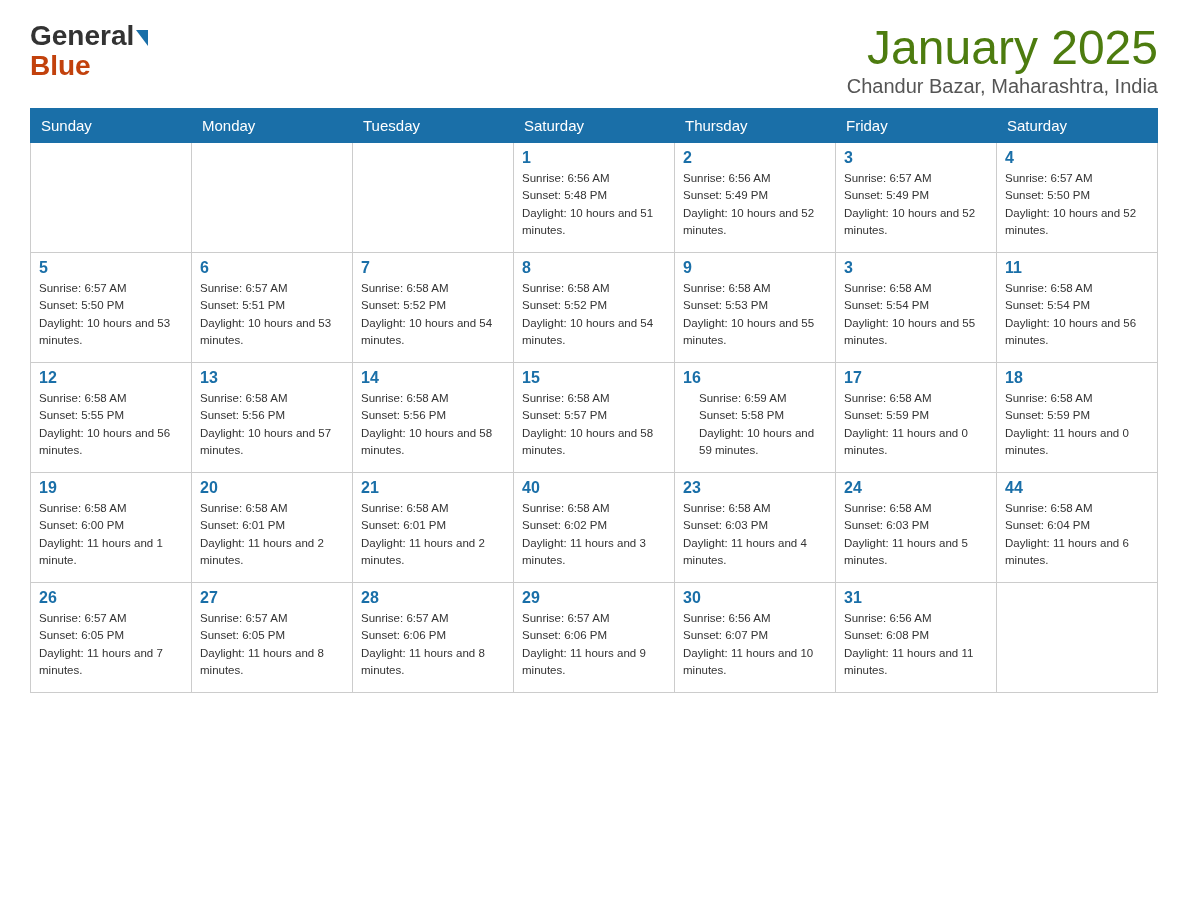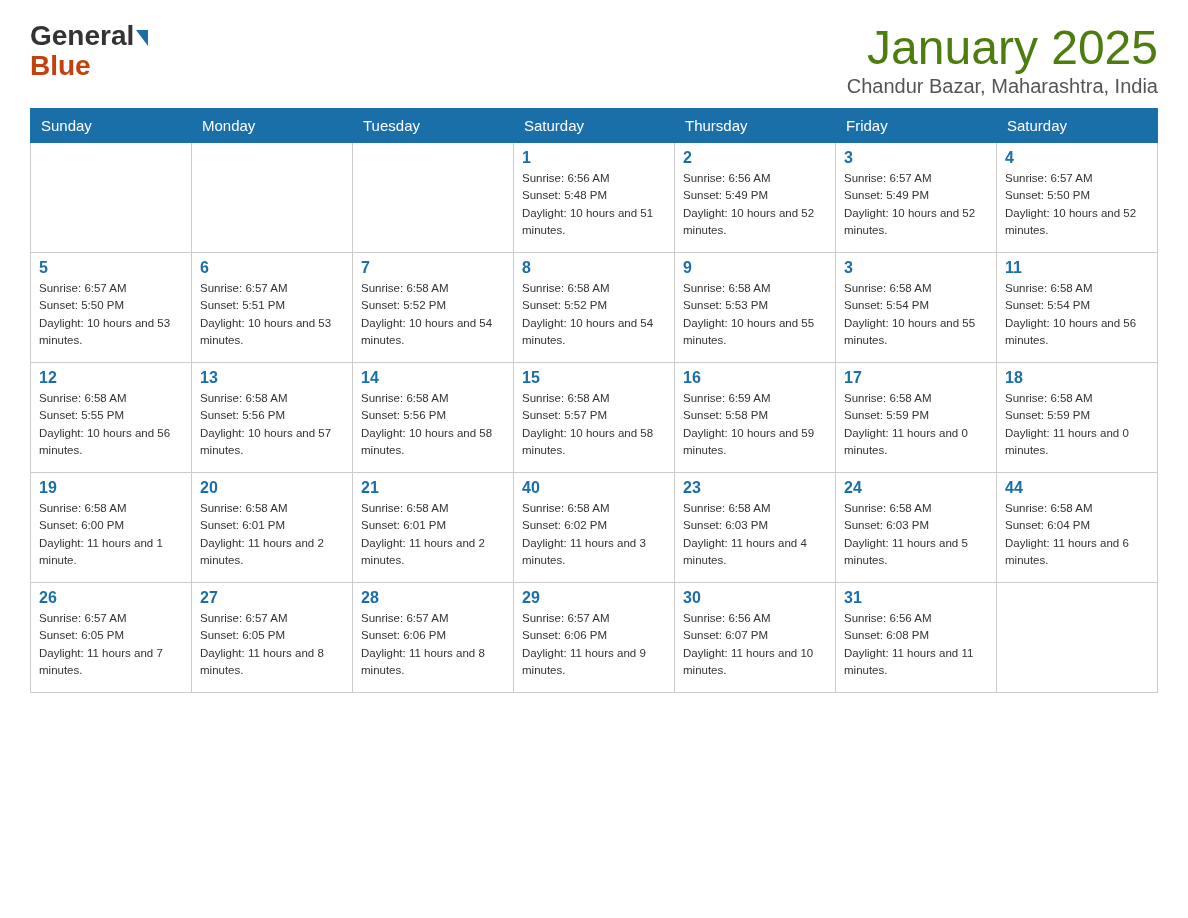--- a/index.html
+++ b/index.html
@@ -218,21 +218,21 @@
 Daylight: 10 hours and 58 minutes.</div>
         </td>
         <td>
           <span class="day-number">15</span>
           <div class="day-info" style="white-space: pre-line;">Sunrise: 6:58 AM
 Sunset: 5:57 PM
 Daylight: 10 hours and 58 minutes.</div>
         </td>
         <td>
           <span class="day-number">16</span>
-          <div class="day-info" style="white-space: pre-line;">Sunrise: 6:59 AM
+          <div class="day-info" style="white-space: pre-line; margin-left: 16px;">Sunrise: 6:59 AM
 Sunset: 5:58 PM
 Daylight: 10 hours and 59 minutes.</div>
         </td>
         <td>
           <span class="day-number">17</span>
           <div class="day-info" style="white-space: pre-line;">Sunrise: 6:58 AM
 Sunset: 5:59 PM
 Daylight: 11 hours and 0 minutes.</div>
         </td>
         <td>

